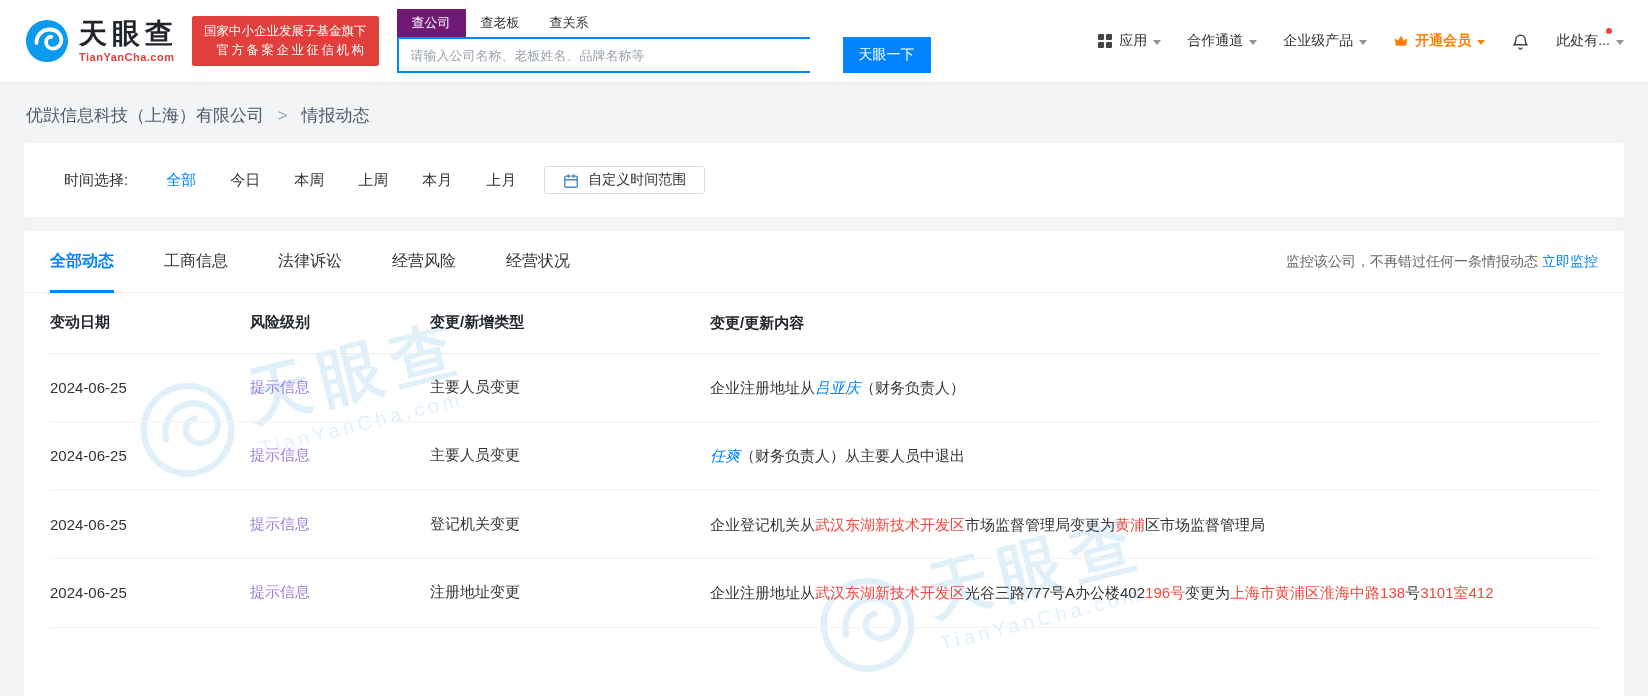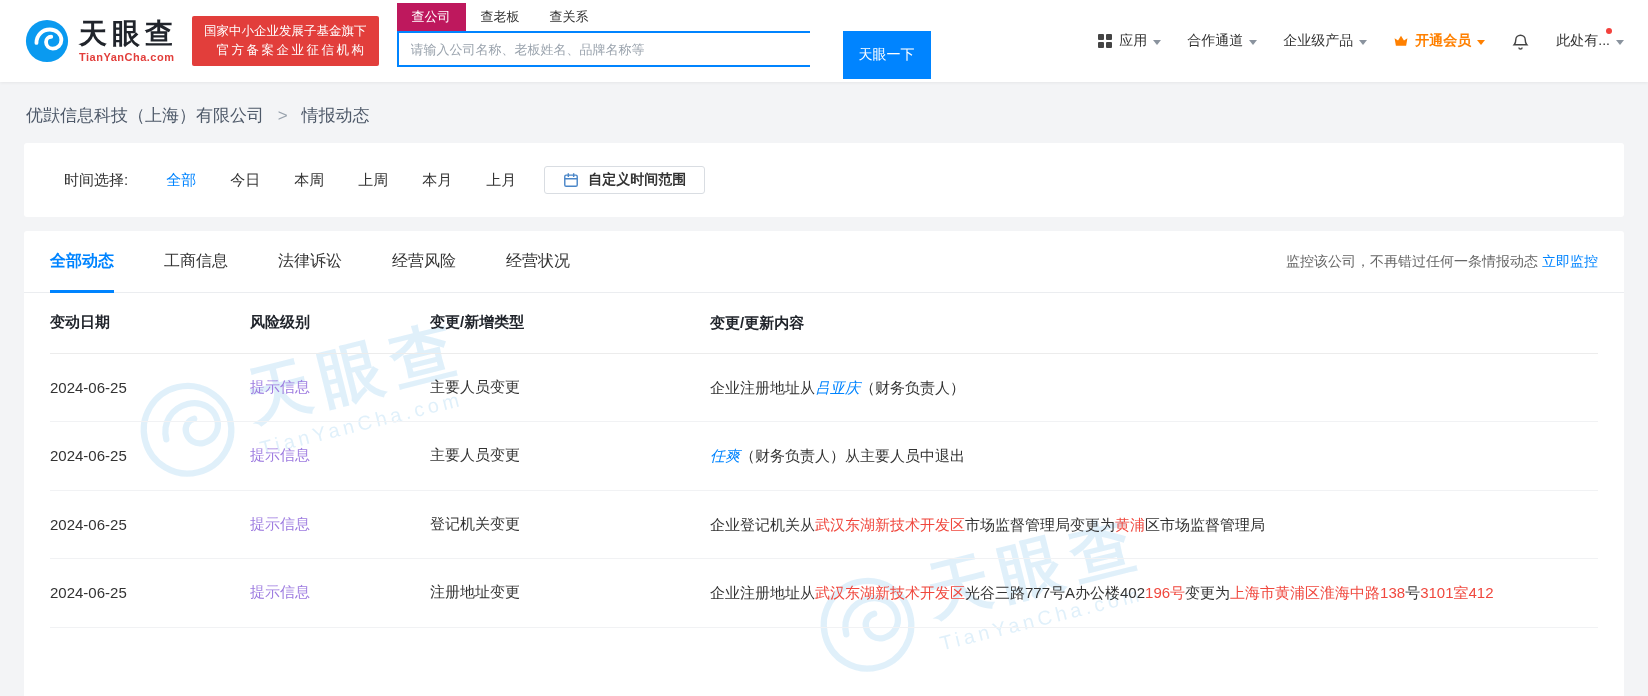--- a/index.html
+++ b/index.html
@@ -23,29 +23,29 @@
 
   .gov-badge {
     margin-left:14px; background:#e23e3b; color:#fff; font-size:12.5px;
     line-height:1.55; padding:6px 12px; border-radius:2px; text-align:center; white-space:nowrap;
   }
   .gov-line2 { letter-spacing:2.5px;text-align:right; }
 
   .search-block { margin-left:18px; width:534px; }
   .search-tabs { display:flex; font-size:13px; }
   .stab { padding:5px 15px; cursor:pointer; color:#333; }
-  .stab.active { background:#be185d; color:#fff; }
+  .stab.active { background:#701a75; color:#fff; }
   .search-row { display:flex;gap:33px; }
   .search-input {
     flex:1; height:36px; border:2px solid #0084ff; border-right:none;
     padding:0 12px; font-size:13px; outline:none; color:#333; font-family:inherit;
   }
   .search-input::placeholder { color:#9aa3ad; }
   .search-btn {
-    width:88px; height:48px; background:#0084ff; border:none; color:#fff;
+    width:88px; height:36px; background:#0084ff; border:none; color:#fff;
     font-size:14px; cursor:pointer; font-family:inherit;
   }
 
   .topnav { margin-left:auto; display:flex; align-items:center; gap:26px; font-size:14px; white-space:nowrap; }
   .nav-item { display:flex; align-items:center; gap:6px; cursor:pointer; color:#333; }
   .icon-16 { width:16px; height:16px; display:block; }
   .icon-18 { width:19px; height:19px; display:block; }
   .caret {
     width:0; height:0; border-left:4px solid transparent; border-right:4px solid transparent;
     border-top:5px solid #8a939e; margin-top:2px;
@@ -66,23 +66,23 @@
 
   .time-card {
     height:74px; display:flex; align-items:center; padding:0 40px;
     margin-bottom:14px; font-size:15px;
   }
   .tf-label { margin-right:38px; color:#333; }
   .tf-options { display:flex; gap:34px; }
   .tf-opt { cursor:pointer; color:#333; }
   .tf-opt.active { color:#0084ff; }
   .custom-range-btn {
-    margin-left:28px; display:flex; align-items:center; gap:9px;
+    margin-left:28px; display:flex; align-items:flex-end; gap:9px;
     border:1px solid #d9dde2; background:#fff; border-radius:3px;
-    padding:4px 18px; font-size:14px; color:#333; cursor:pointer; font-family:inherit;font-weight:bold;
+    padding:4px 18px; font-size:14px; color:#333; cursor:pointer; font-family:inherit;
   }
 
   .main-card { position:relative; overflow:hidden; height:545px; }
   .tabs-row { display:flex; align-items:center; height:62px; padding:0 26px; border-bottom:1px solid #ebedf0; position:relative; z-index:2; }
   .tab {
     margin-right:50px; font-size:16px; color:#333; cursor:pointer;
     height:62px; display:flex; align-items:center; position:relative;
   }
   .tab.active { color:#0084ff; font-weight:700; }
   .tab.active::after { content:""; position:absolute; left:0; right:0; bottom:0; height:3px; background:#0084ff; }

